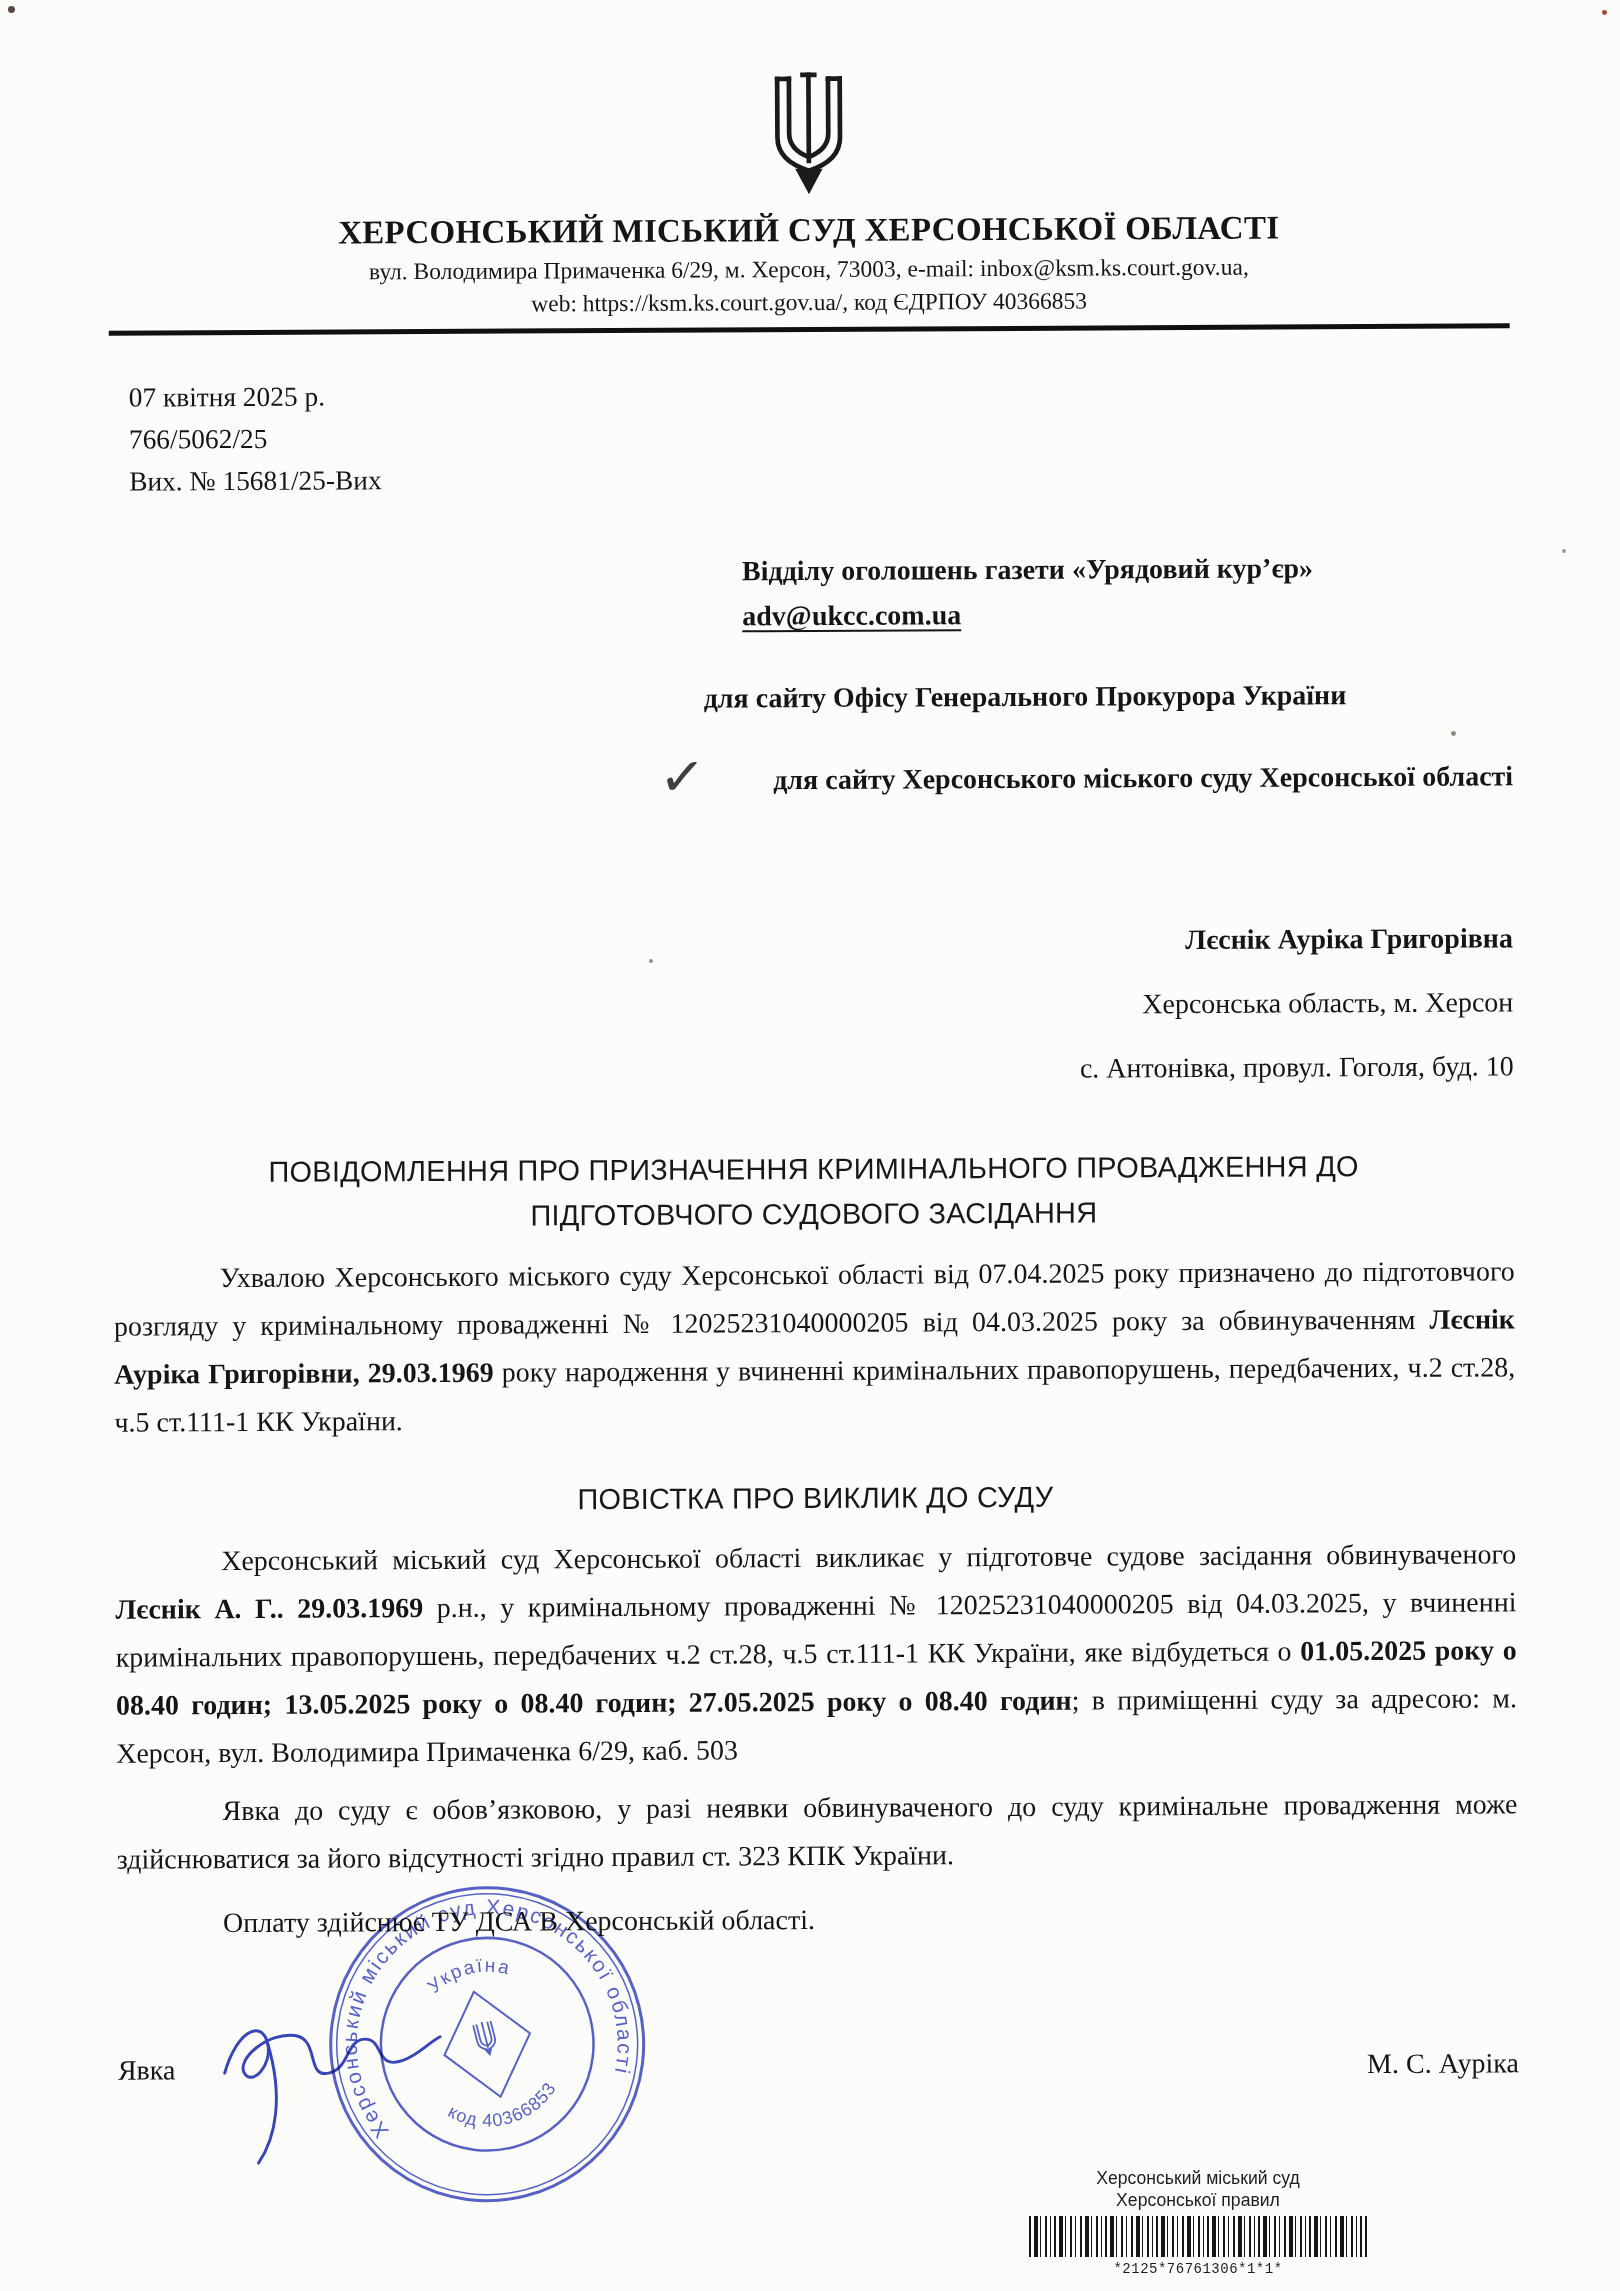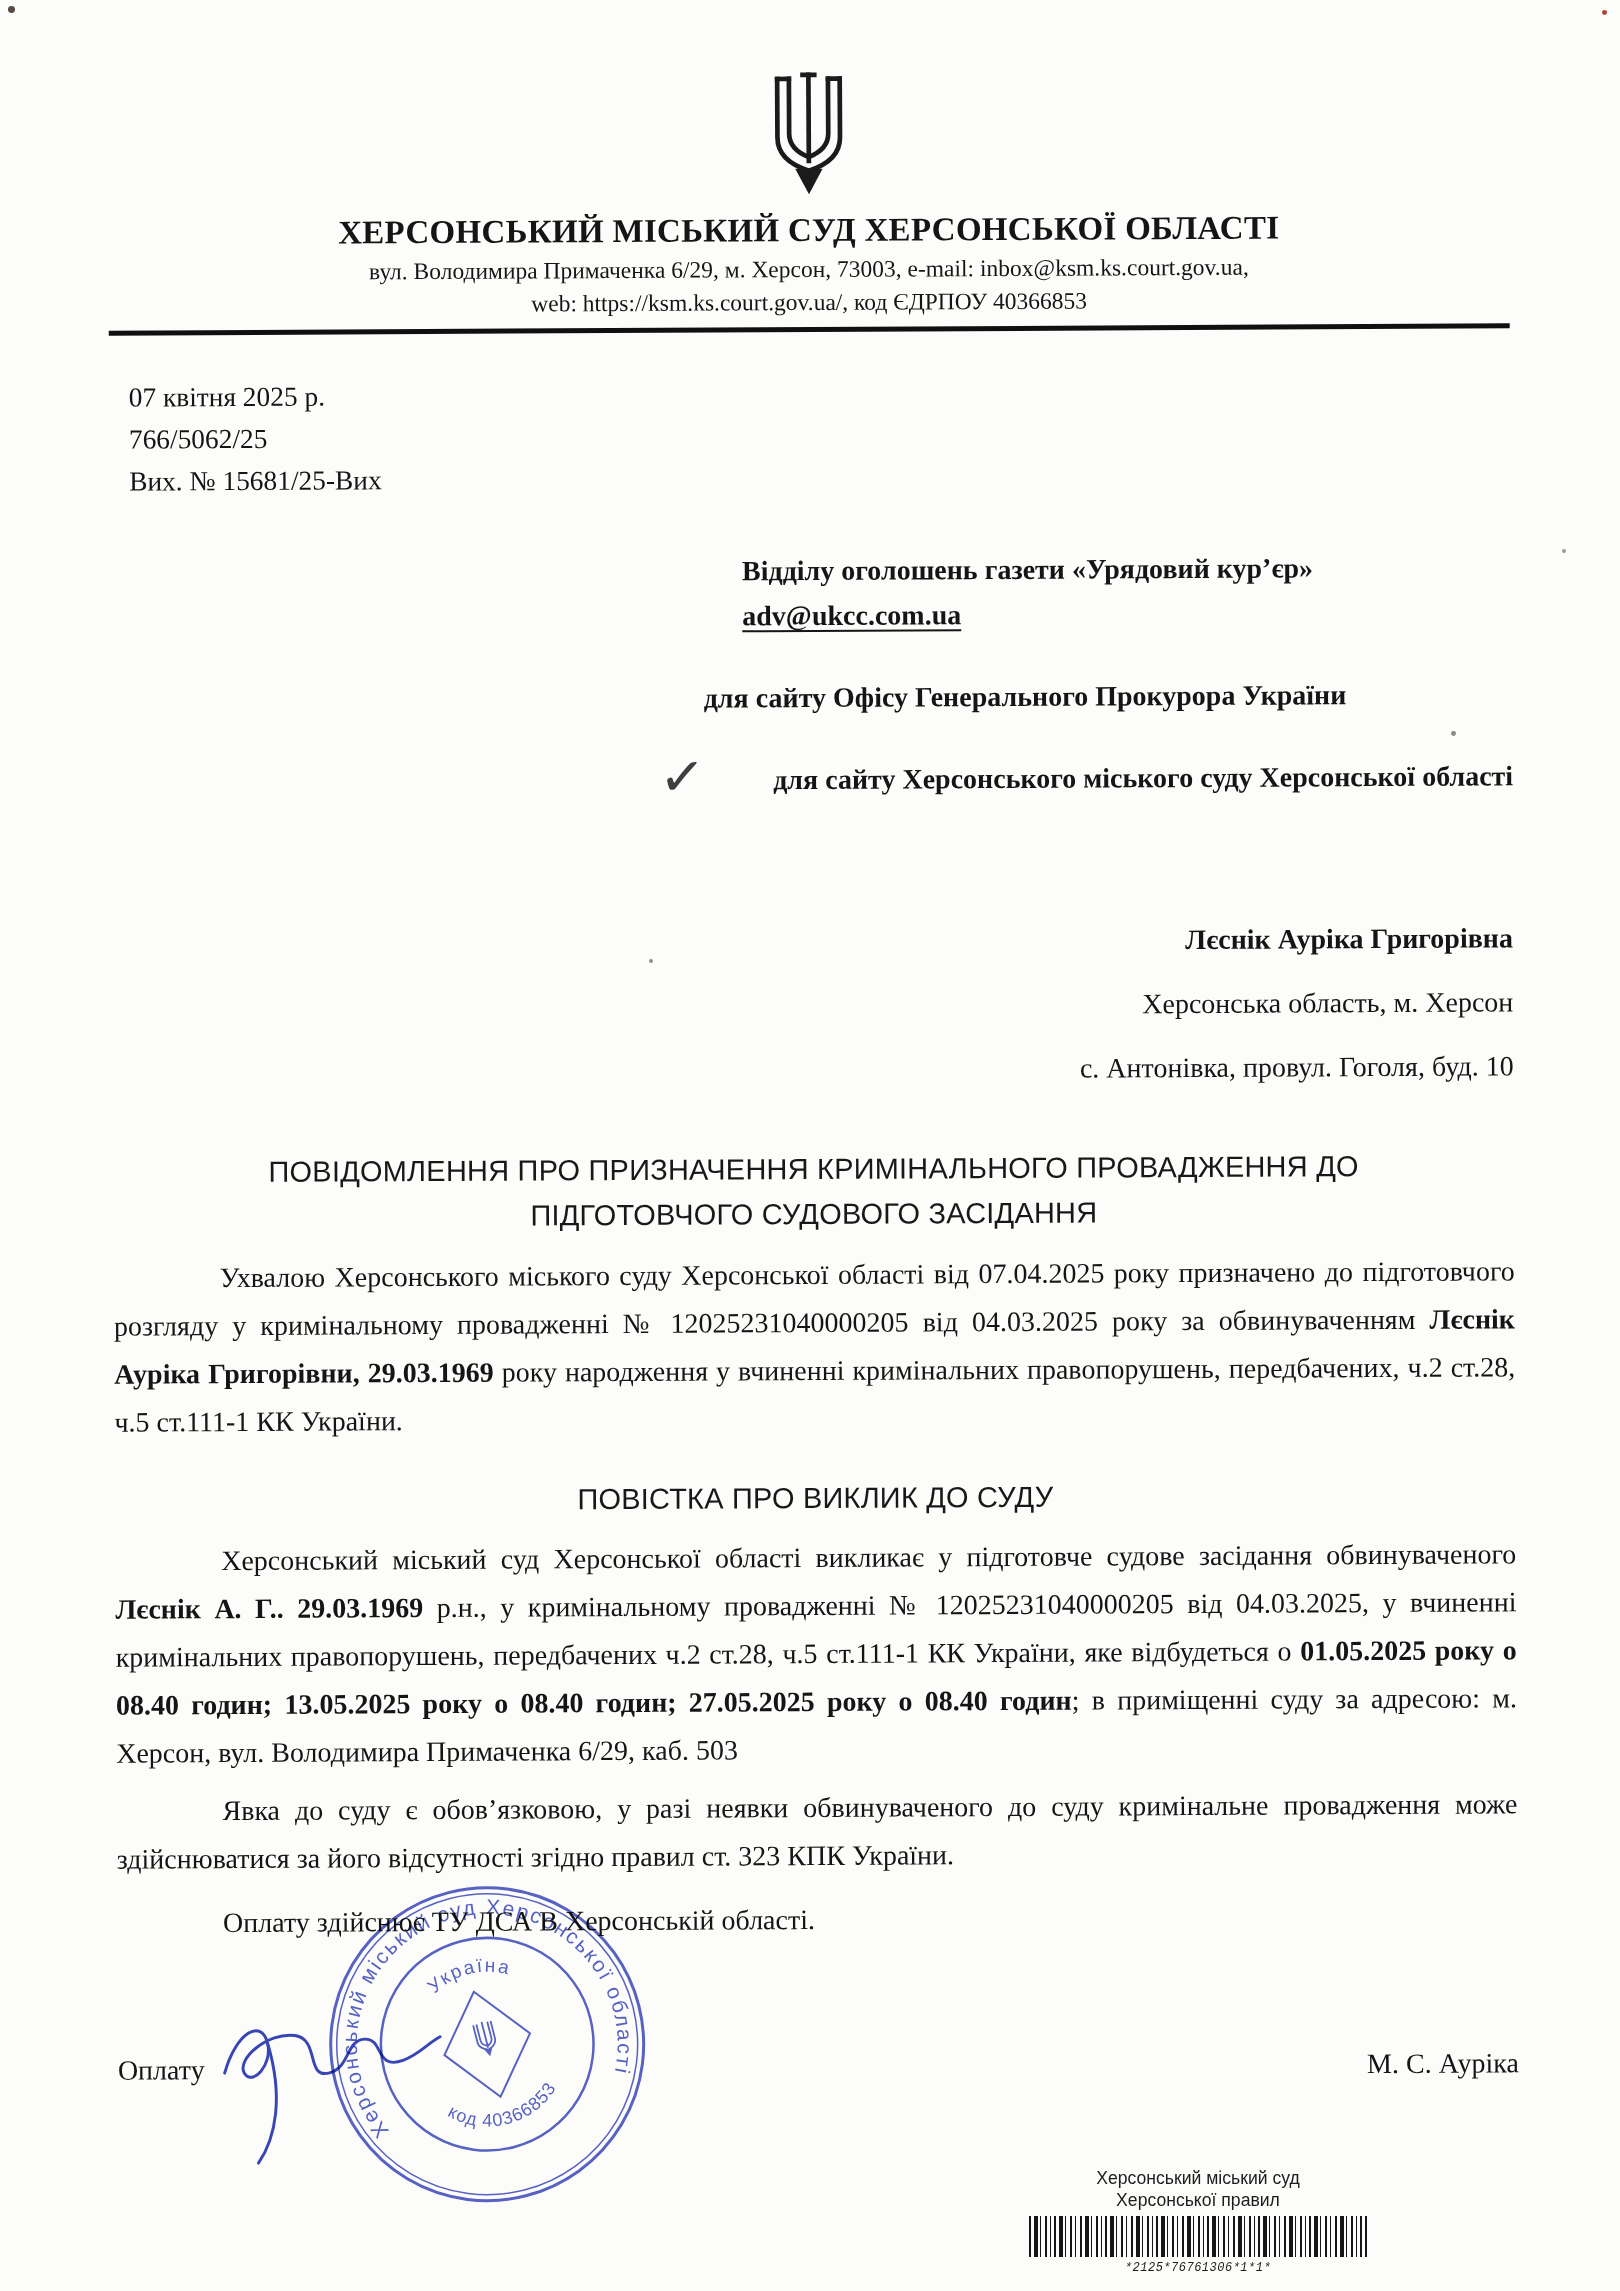--- a/index.html
+++ b/index.html
@@ -103,21 +103,21 @@
   .bc-label { font-size: 17.6px; line-height: 21.6px; }
   .barcode-stripes {
     height: 41px; margin-top: 4.9px;
     background: repeating-linear-gradient(90deg,
       #161616 0 2px, transparent 2px 4.9px,
       #161616 4.9px 8.8px, transparent 8.8px 10.8px,
       #161616 10.8px 11.8px, transparent 11.8px 15.7px,
       #161616 15.7px 17.6px, transparent 17.6px 20.6px,
       #161616 20.6px 21.6px, transparent 21.6px 25.5px);
   }
-  .bc-number { font-family: "Liberation Mono", monospace; font-size: 12px; margin-top: 3.9px; letter-spacing: 0.5px; font-style: italic; }
+  .bc-number { font-family: "Liberation Mono", monospace; font-size: 14px; margin-top: 3.9px; letter-spacing: 0.5px; }
 
   
   .speck { position: absolute; border-radius: 50%; }
   .s1 { left: 7.8px;    top: 5.9px;    width: 6.9px; height: 6.9px; background: #5a4a44; }
   .s2 { left: 1602px; top: 9.8px;   width: 4.9px; height: 4.9px; background: #b0443a; }
   .s3 { left: 1451px; top: 731px;  width: 4.9px; height: 4.9px; background: #8a8a84; }
   .s4 { left: 649px;  top: 959px;  width: 3.9px; height: 3.9px; background: #90908a; }
   .s5 { left: 1562px; top: 549px;  width: 3.9px; height: 3.9px; background: #9a9a94; }
 </style>
 </head>
@@ -171,21 +171,21 @@
     </p>
 
     <div class="doc-heading h-summons">ПОВІСТКА ПРО ВИКЛИК ДО СУДУ</div>
     <p class="body-p">
       <span>Херсонський міський суд Херсонської області викликає у підготовче судове засідання обвинуваченого </span><b>Лєснік А. Г.. 29.03.1969</b><span> р.н., у кримінальному провадженні № 12025231040000205 від 04.03.2025, у вчиненні кримінальних правопорушень, передбачених ч.2 ст.28, ч.5 ст.111-1 КК України, яке відбудеться о </span><b>01.05.2025 року о 08.40 годин; 13.05.2025 року о 08.40 годин; 27.05.2025 року о 08.40 годин</b><span>; в приміщенні суду за адресою: м. Херсон, вул. Володимира Примаченка 6/29, каб. 503</span>
     </p>
     <p class="body-p p-tight">Явка до суду є обов’язковою, у разі неявки обвинуваченого до суду кримінальне провадження може здійснюватися за його відсутності  згідно правил ст. 323 КПК України.</p>
     <p class="body-p p-last">Оплату здійснює ТУ ДСА В Херсонській області.</p>
 
     <div class="sig-row">
-      <span>Оплату</span>
+      <span>Явка</span>
       <span>М. С. Ауріка</span>
     </div>
 
     <svg class="signature-svg" viewBox="0 0 260 200" aria-hidden="true">
       <g stroke="currentColor" stroke-width="3" fill="none" stroke-linecap="round">
         <path d="M14 96 C 26 54 52 40 58 66 C 63 88 42 110 34 96 C 26 82 58 54 86 58 C 112 62 96 104 122 96 C 142 90 138 62 158 62 C 176 62 168 94 196 84 C 214 77 222 66 234 60"></path>
         <path d="M58 66 C 74 120 66 162 48 188"></path>
       </g>
     </svg>
 

